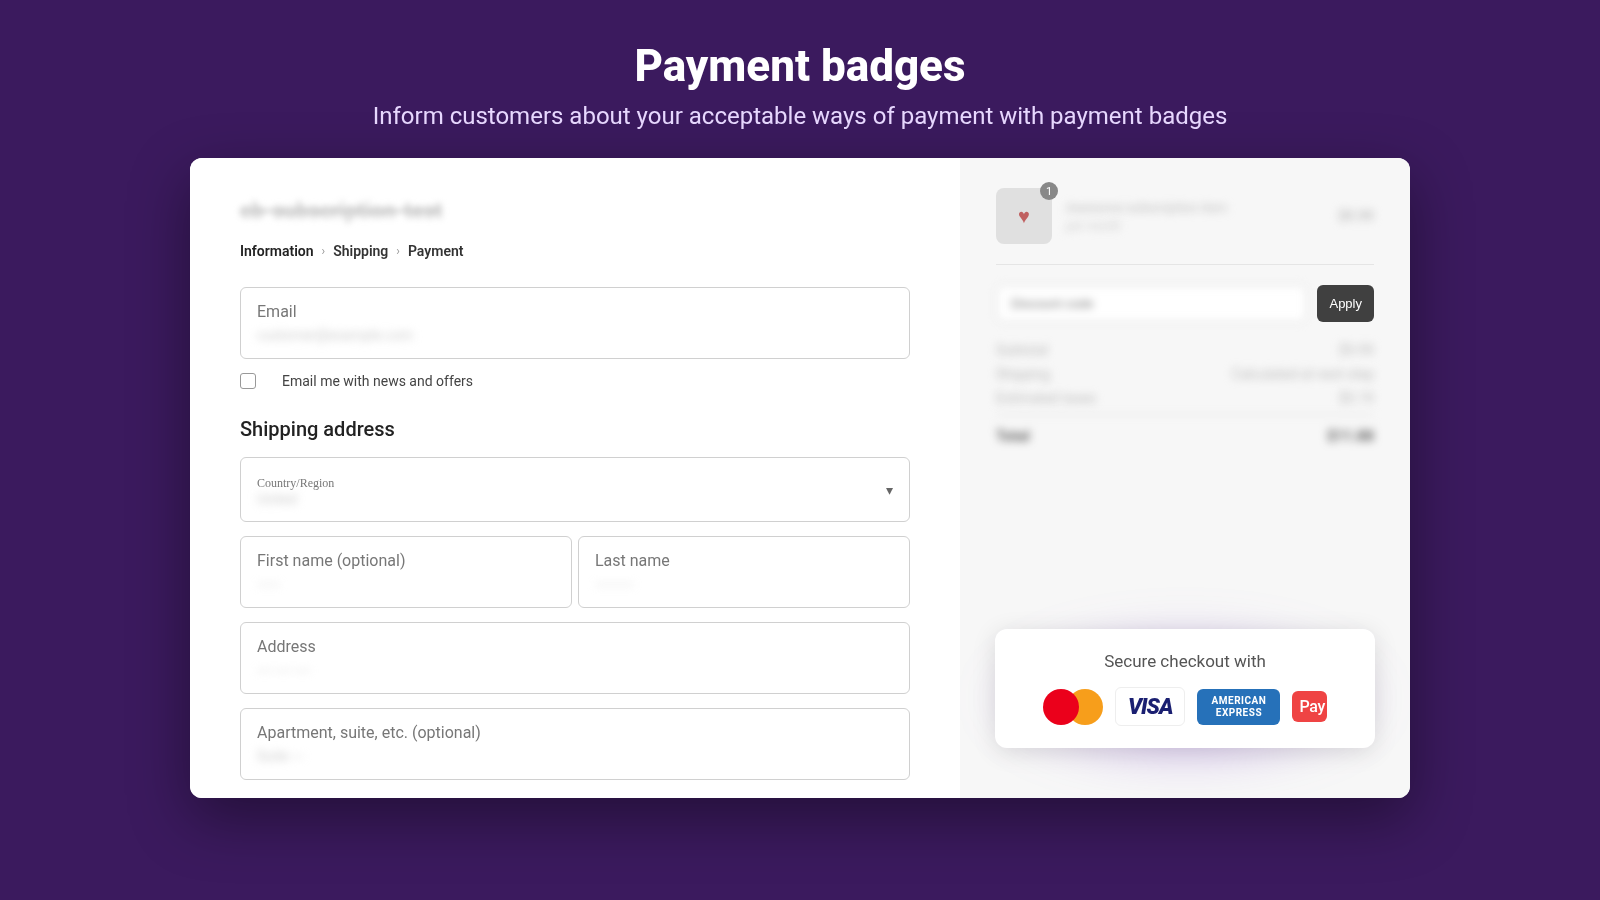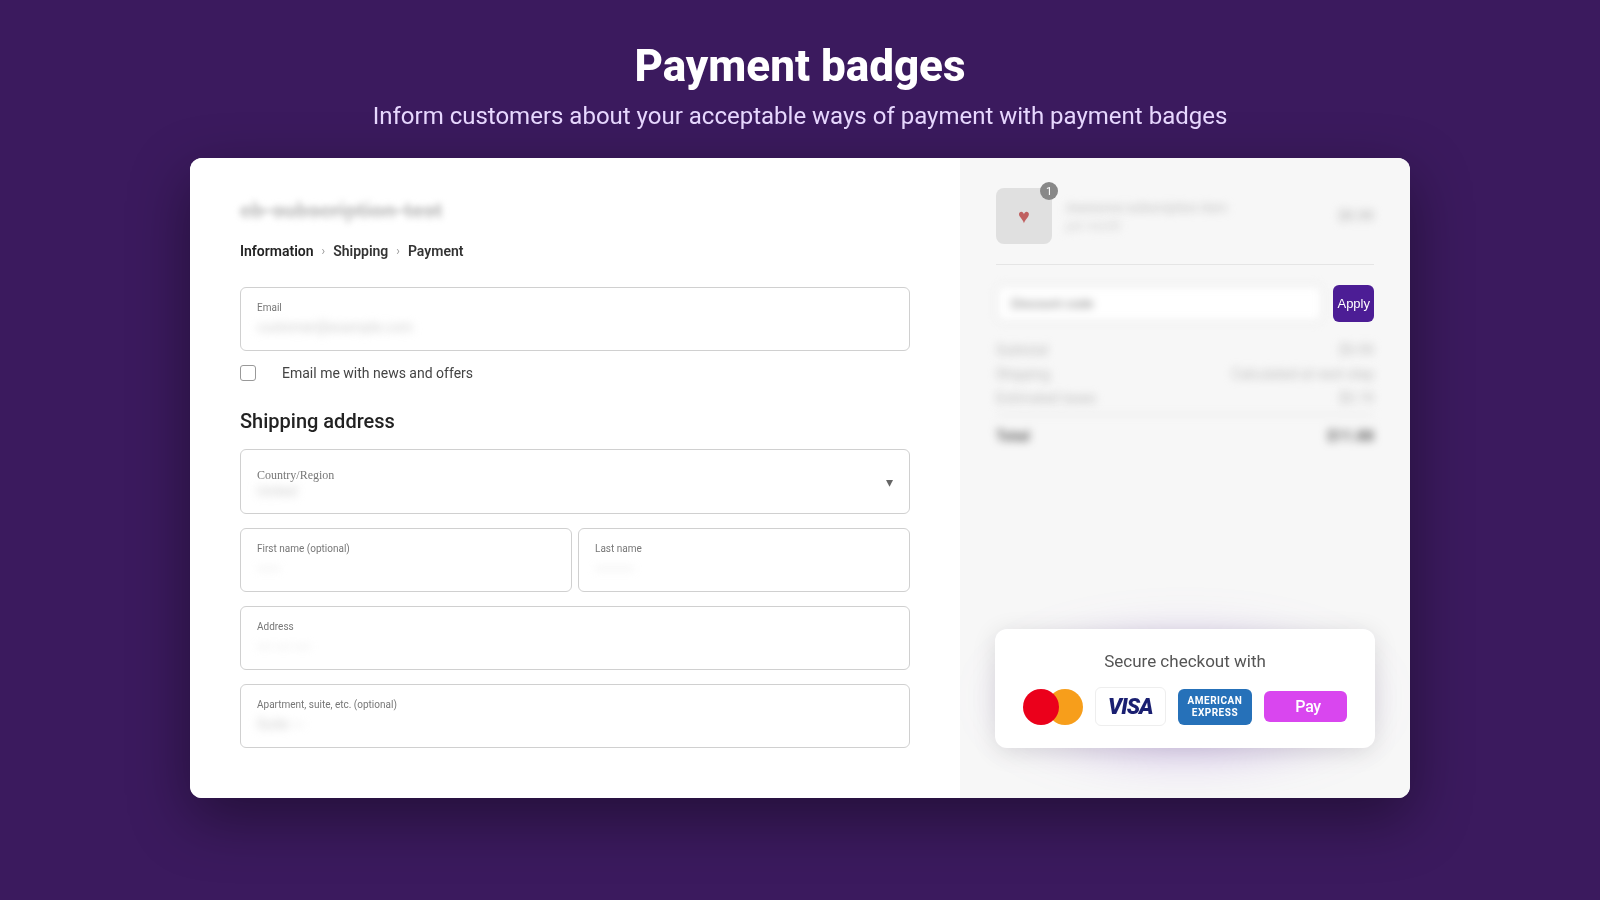--- a/index.html
+++ b/index.html
@@ -98,21 +98,21 @@
     .form-field {
       border: 1px solid #d0d0d0;
       border-radius: 6px;
       padding: 14px 16px;
       margin-bottom: 14px;
       background: #fff;
       width: 100%;
     }
 
     .form-field-label {
-      font-size: 10px;
+      font-size: 16px;
       color: #777;
       display: block;
       margin-bottom: 4px;
     }
 
     .form-field-value {
       font-size: 14px;
       color: #ccc;
       filter: blur(4px);
       user-select: none;
@@ -274,25 +274,25 @@
       border: 1px solid #d0d0d0;
       border-radius: 6px;
       padding: 10px 14px;
       font-size: 13px;
       color: #bbb;
       filter: blur(4px);
       background: #fff;
     }
 
     .promo-btn {
-      background: #4c1d95;
+      background: #404040;
       color: #fff;
       border: none;
       border-radius: 6px;
-      padding: 10px 4px;
+      padding: 10px 12px;
       font-size: 13px;
       cursor: pointer;
     }
 
     .order-summary-rows {
       margin-bottom: 20px;
     }
 
     .summary-row {
       display: flex;
@@ -412,24 +412,24 @@
       letter-spacing: 0.5px;
     }
 
     .amex-bottom {
       font-size: 10px;
       letter-spacing: 0.5px;
     }
 
     
     .apple-pay-badge {
-      background: #d946ef;
+      background: #ef4444;
       color: #fff;
       border-radius: 6px;
-      padding: 6px 26px;
+      padding: 6px 2px;
       font-size: 16px;
       font-weight: 500;
       display: flex;
       align-items: center;
       gap: 5px;
       letter-spacing: -0.3px;
     }
 
     .apple-logo {
       font-size: 18px;

